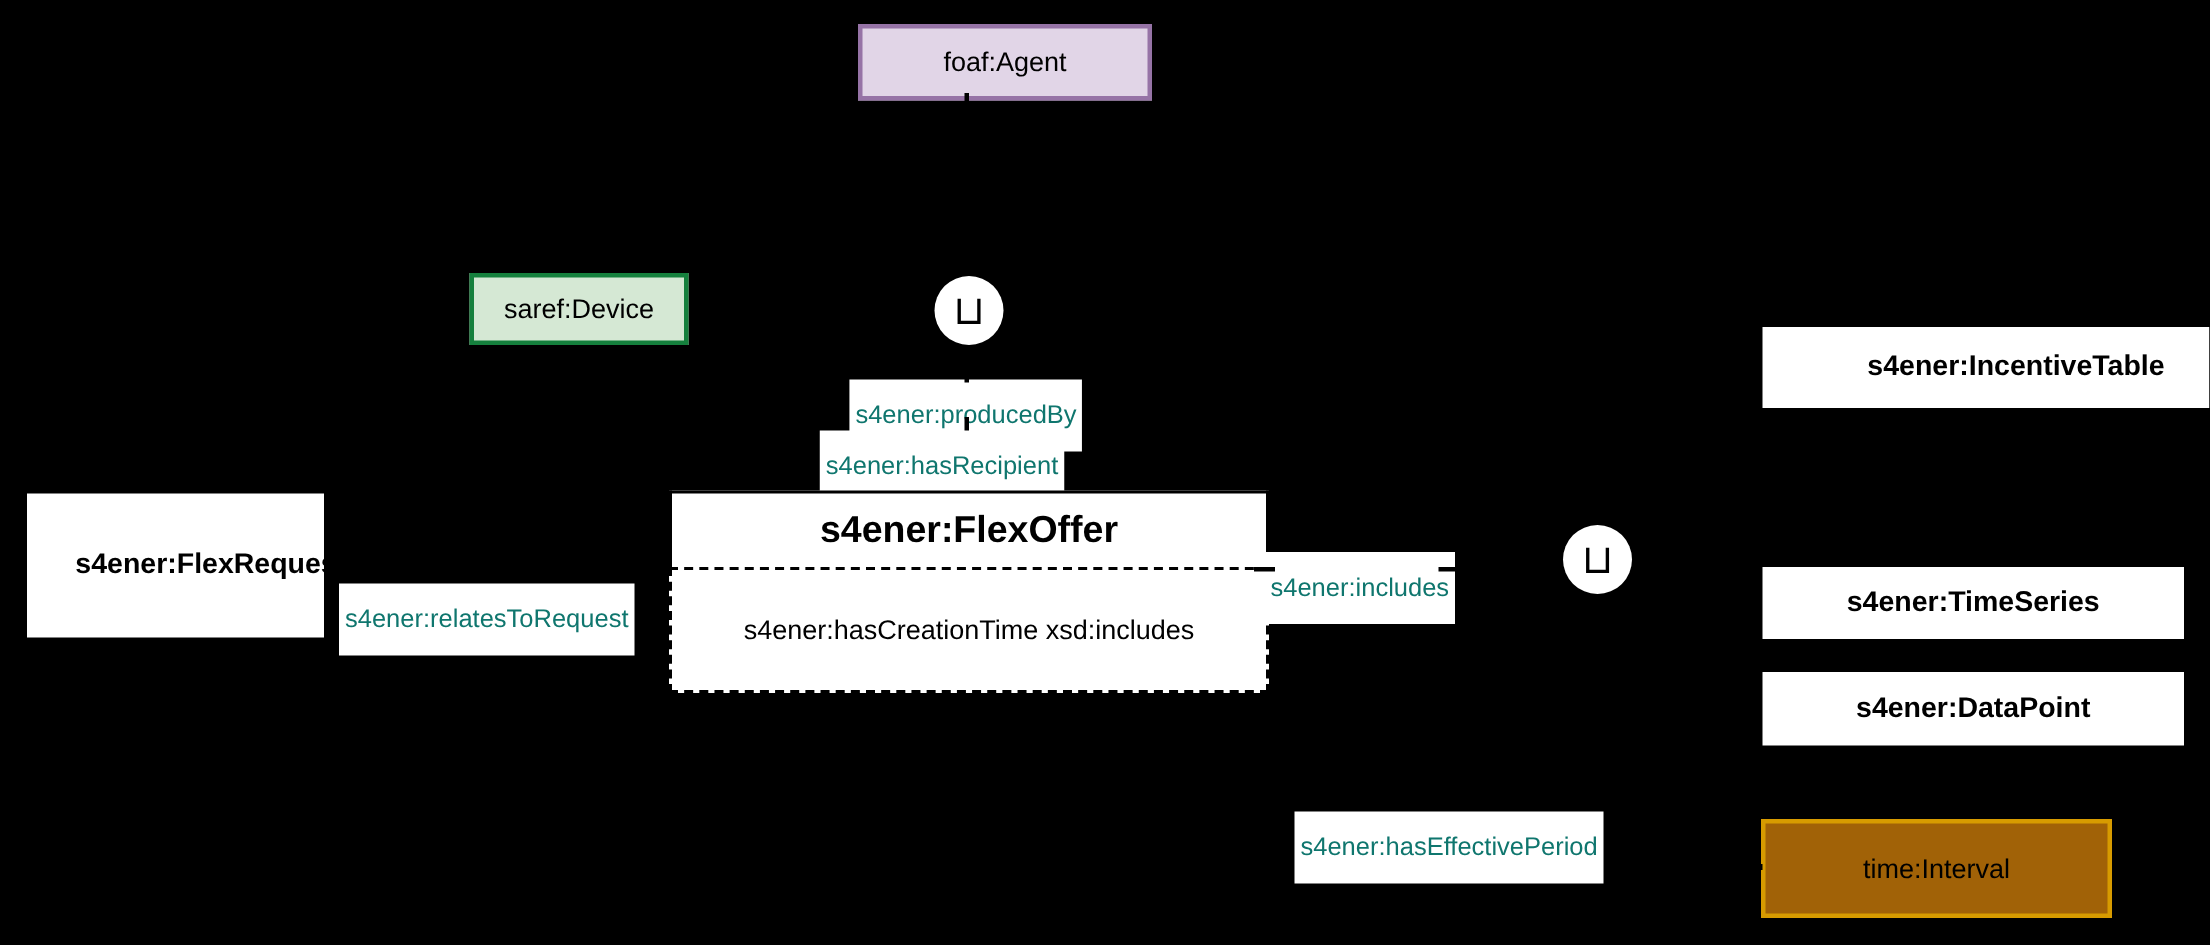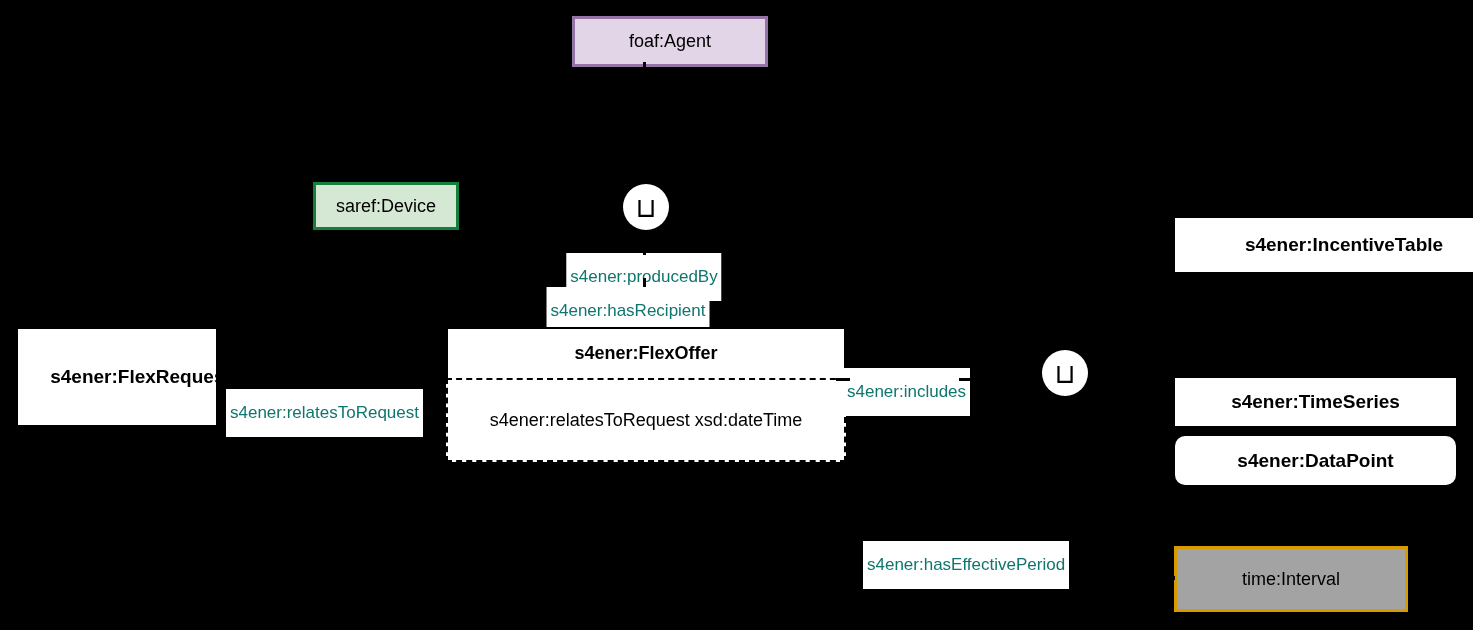--- a/index.html
+++ b/index.html
@@ -6,31 +6,31 @@
   #canvas{
     position:relative;width:1473px;height:630px;background:#000000;
     font-family:"Liberation Sans",sans-serif;color:#000;overflow:hidden;
   }
   .node{position:absolute;display:flex;align-items:center;justify-content:center;
         text-align:center;box-sizing:border-box;background:#fff;font-size:18px;}
   .node.bold{font-weight:700;font-size:19px;}
   
   .n-agent{left:572px;top:16px;width:196px;height:51px;background:#E1D5E7;border:3px solid #9673A6;}
   .n-device{left:313px;top:182px;width:146px;height:48px;background:#D5E8D4;border:3px solid #15803d;}
-  .n-interval{left:1174px;top:546px;width:234px;height:66px;background:#a3a3a3;border:3px solid #D79B00;}
+  .n-interval{left:1174px;top:546px;width:234px;height:66px;background:#a16207;border:3px solid #D79B00;}
   
   .n-flexrequest{left:18px;top:329px;width:198px;height:96px;padding-left:47px;}
   .n-incentive{left:1175px;top:218px;width:338px;height:54px;}
   .n-flexprofile{left:1175px;top:298px;width:281px;height:56px;}
   .n-timeseries{left:1175px;top:378px;width:281px;height:48px;}
-  .n-datapoint{left:1175px;top:436px;width:281px;height:49px;border-radius:10px;}
+  .n-datapoint{left:1175px;top:448px;width:281px;height:49px;}
   
   .n-flexoffer{position:absolute;left:446px;top:327px;width:400px;box-sizing:border-box;}
   .fo-top{box-sizing:border-box;height:51px;background:#fff;border:2px solid #000;border-bottom:none;
-          display:flex;align-items:center;justify-content:center;font-weight:700;font-size:18px;}
+          display:flex;align-items:center;justify-content:center;font-weight:700;font-size:25px;}
   .fo-bottom{box-sizing:border-box;height:84px;background:#fff;border:2px dashed #000;
           display:flex;align-items:center;justify-content:center;font-size:18px;}
   
   .ucircle{position:absolute;width:46px;height:46px;border-radius:50%;background:#fff;
            display:flex;align-items:center;justify-content:center;
            font-family:"DejaVu Sans",sans-serif;font-size:27px;line-height:1;color:#000;}
   .uc1{left:623px;top:184px;}
   .uc2{left:1042px;top:350px;}
   
   .elabel{position:absolute;background:#fff;color:#0f766e;font-size:17px;line-height:20px;
@@ -75,21 +75,21 @@
     <span>s4ener:FlexRequest</span>
   </div>
 
   <div class="elabel el-relates">s4ener:relatesToRequest</div>
 
   <div class="n-flexoffer">
     <div class="fo-top">
       <span>s4ener:FlexOffer</span>
     </div>
     <div class="fo-bottom">
-      <span>s4ener:relatesToRequest xsd:dateTime</span>
+      <span>s4ener:hasCreationTime xsd:includes</span>
     </div>
   </div>
 
   <div class="elabel el-includes">s4ener:includes</div>
 
   <div class="ucircle uc2">
     <span>⊔</span>
   </div>
 
   <div class="node bold n-incentive">

